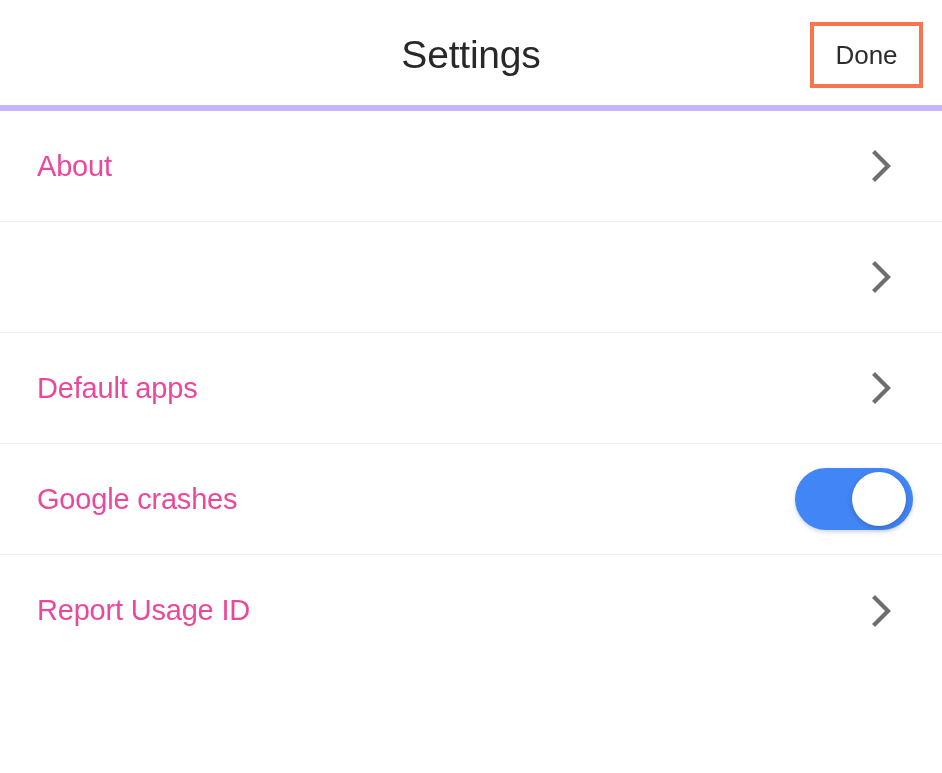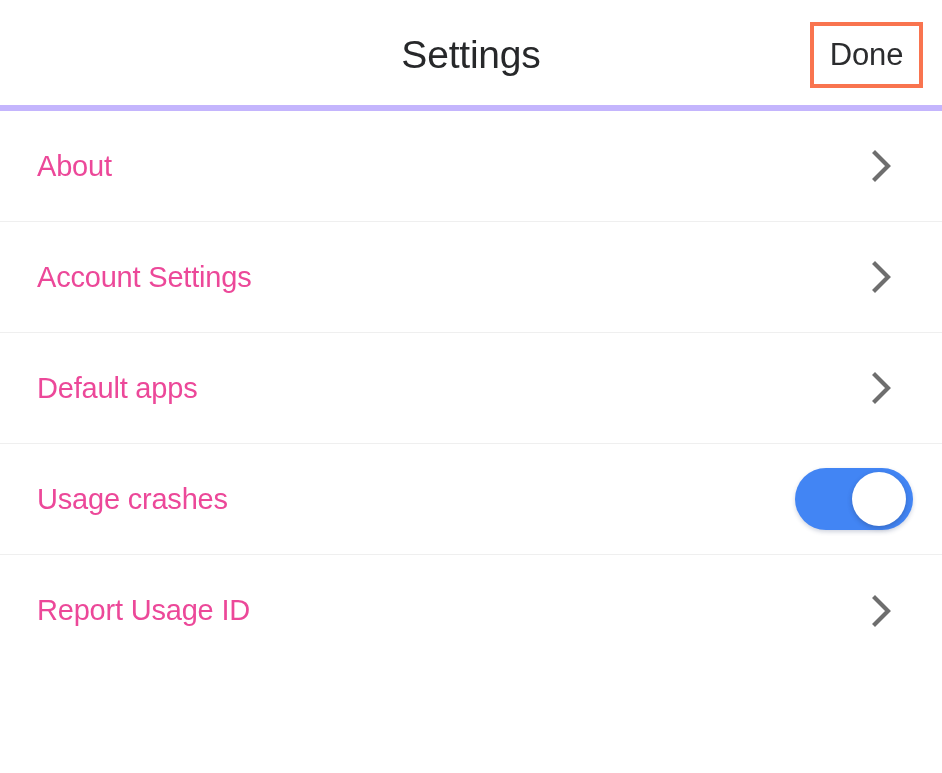--- a/index.html
+++ b/index.html
@@ -49,21 +49,21 @@
   }
   .done-label {
     position: absolute;
     left: 0;
     right: 0;
     top: 0;
     bottom: 0;
     display: flex;
     align-items: center;
     justify-content: center;
-    font-size: 31px;
+    font-size: 26px;
     font-weight: 400;
     color: #2b2c2e;
     letter-spacing: -0.1px;
     text-align: center;
   }
 
   
   .list {
     position: relative;
   }
@@ -141,39 +141,38 @@
   <div class="row">
     <div class="row-label">About</div>
     <span class="chevron">
       <svg width="26" height="36" viewBox="0 0 26 36" fill="none">
         <path d="M6 5 L19 18 L6 31" stroke="#6e6e6e" stroke-width="4.2" stroke-linecap="square" stroke-linejoin="miter" fill="none"></path>
       </svg>
     </span>
   </div>
 
   <div class="row">
-    <div class="row-label">Account Settings</div>
     <span class="chevron">
       <svg width="26" height="36" viewBox="0 0 26 36" fill="none">
         <path d="M6 5 L19 18 L6 31" stroke="#6e6e6e" stroke-width="4.2" stroke-linecap="square" stroke-linejoin="miter" fill="none"></path>
       </svg>
     </span>
   </div>
 
   <div class="row">
     <div class="row-label">Default apps</div>
     <span class="chevron">
       <svg width="26" height="36" viewBox="0 0 26 36" fill="none">
         <path d="M6 5 L19 18 L6 31" stroke="#6e6e6e" stroke-width="4.2" stroke-linecap="square" stroke-linejoin="miter" fill="none"></path>
       </svg>
     </span>
   </div>
 
   <div class="row">
-    <div class="row-label">Usage crashes</div>
+    <div class="row-label">Google crashes</div>
     <div class="toggle">
       <div class="toggle-knob"></div>
     </div>
   </div>
 
 
   <div class="row row-last">
     <div class="row-label">Report Usage ID</div>
     <span class="chevron">
       <svg width="26" height="36" viewBox="0 0 26 36" fill="none">

